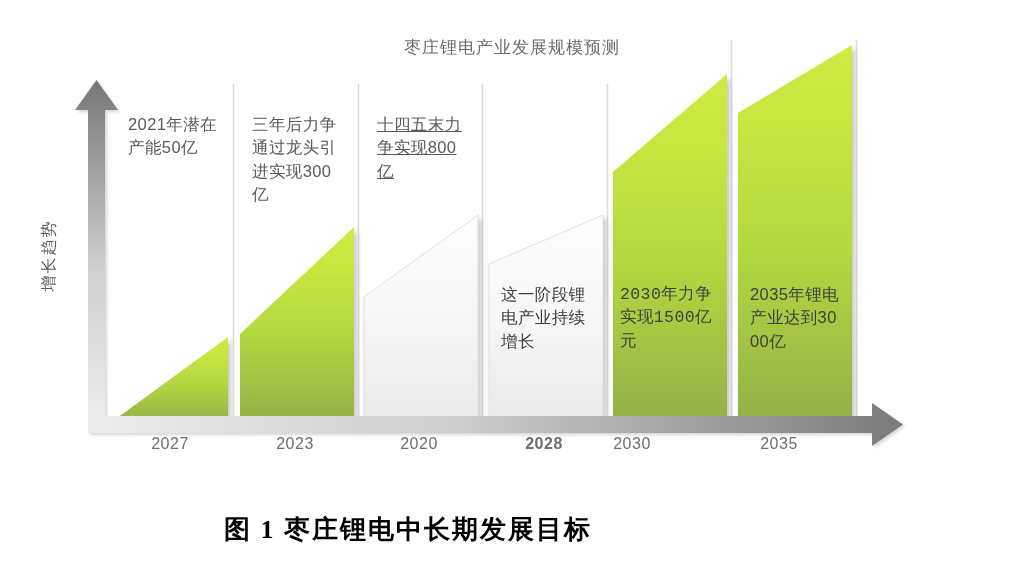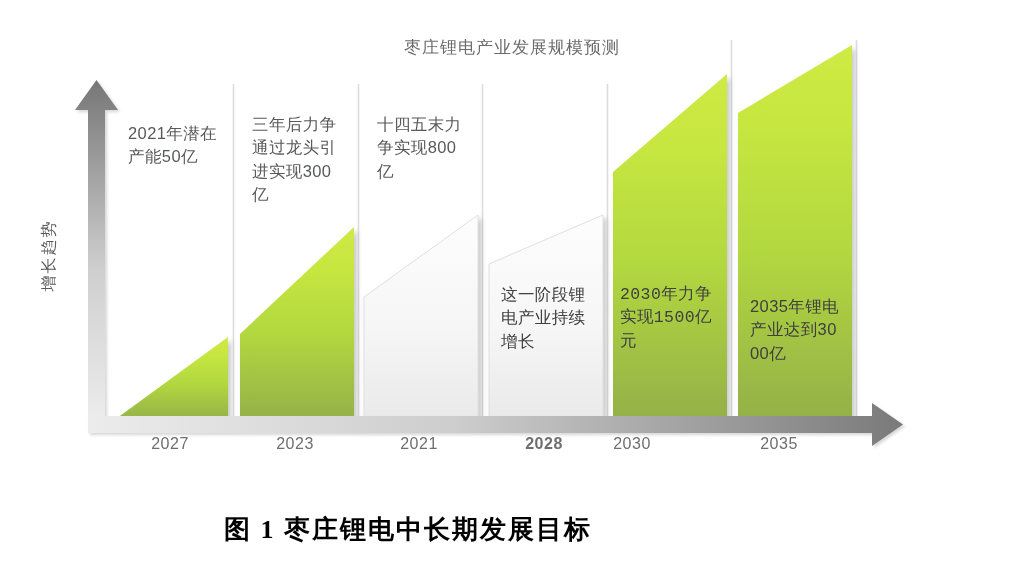--- a/index.html
+++ b/index.html
@@ -127,34 +127,34 @@
 
     <polygon filter="url(#barShadow)" points="613,172 727,74 727,421 613,421" fill="url(#gGreen)"></polygon>
 
     <polygon filter="url(#barShadow)" points="738,113 852,45 852,421 738,421" fill="url(#gGreen)"></polygon>
 
     <polygon filter="url(#axisShadow)" points="88,425 88,110 75,110 96.5,80 118,110 105,110 105,425" fill="url(#gYAxis)"></polygon>
 
     <polygon filter="url(#axisShadow)" points="88,416 872,416 872,403 903,424.5 872,446 872,433 88,433" fill="url(#gXAxis)"></polygon>
   </svg>
 
-  <div class="bar-label" style="left:128px;top:122px;">2021年潜在产能50亿</div>
+  <div class="bar-label" style="left:128px;top:113px;">2021年潜在产能50亿</div>
 
   <div class="bar-label" style="left:252px;top:113px;">三年后力争通过龙头引进实现300亿</div>
 
-  <div class="bar-label" style="left:377px;top:113px;">十四五末力争实现800亿</div>
+  <div class="bar-label" style="left:377px;top:113px;text-decoration:underline;">十四五末力争实现800亿</div>
 
   <div class="bar-label onbar" style="left:501px;top:283px;">这一阶段锂电产业持续增长</div>
 
   <div class="bar-label onbar" style="left:620px;top:283px;font-family:Liberation Mono, monospace;">2030年力争实现1500亿元</div>
 
-  <div class="bar-label onbar" style="left:750px;top:295px;">2035年锂电产业达到3000亿</div>
+  <div class="bar-label onbar" style="left:750px;top:283px;">2035年锂电产业达到3000亿</div>
 
   <div class="x-tick" style="left:110px;">2027</div>
   <div class="x-tick" style="left:235px;">2023</div>
-  <div class="x-tick" style="left:359px;">2021</div>
+  <div class="x-tick" style="left:359px;">2020</div>
   <div class="x-tick" style="left:484px;font-weight:bold;">2028</div>
   <div class="x-tick" style="left:572px;">2030</div>
   <div class="x-tick" style="left:719px;">2035</div>
 
   <div class="caption">图 1 枣庄锂电中长期发展目标</div>
 
 </div>
 
 </body></html>

